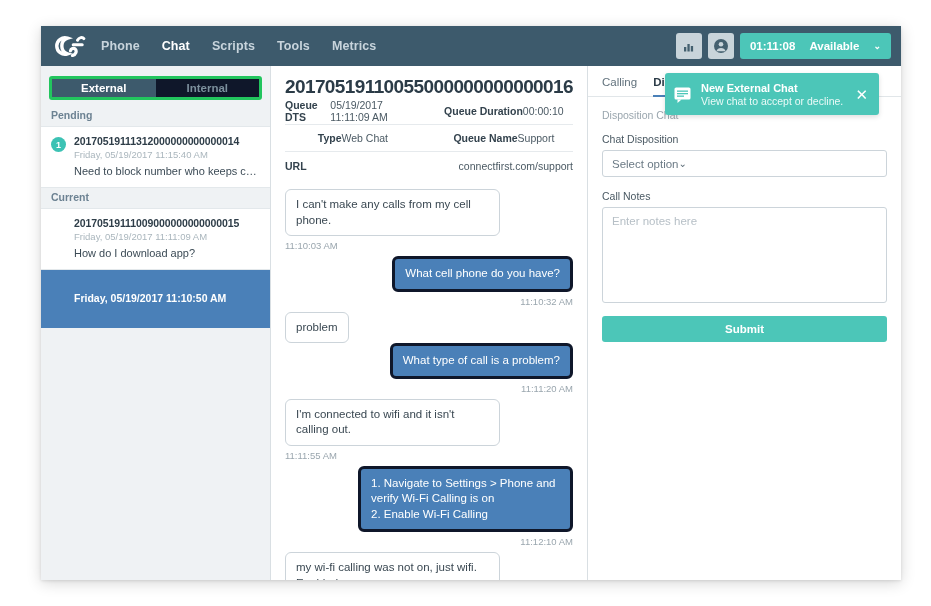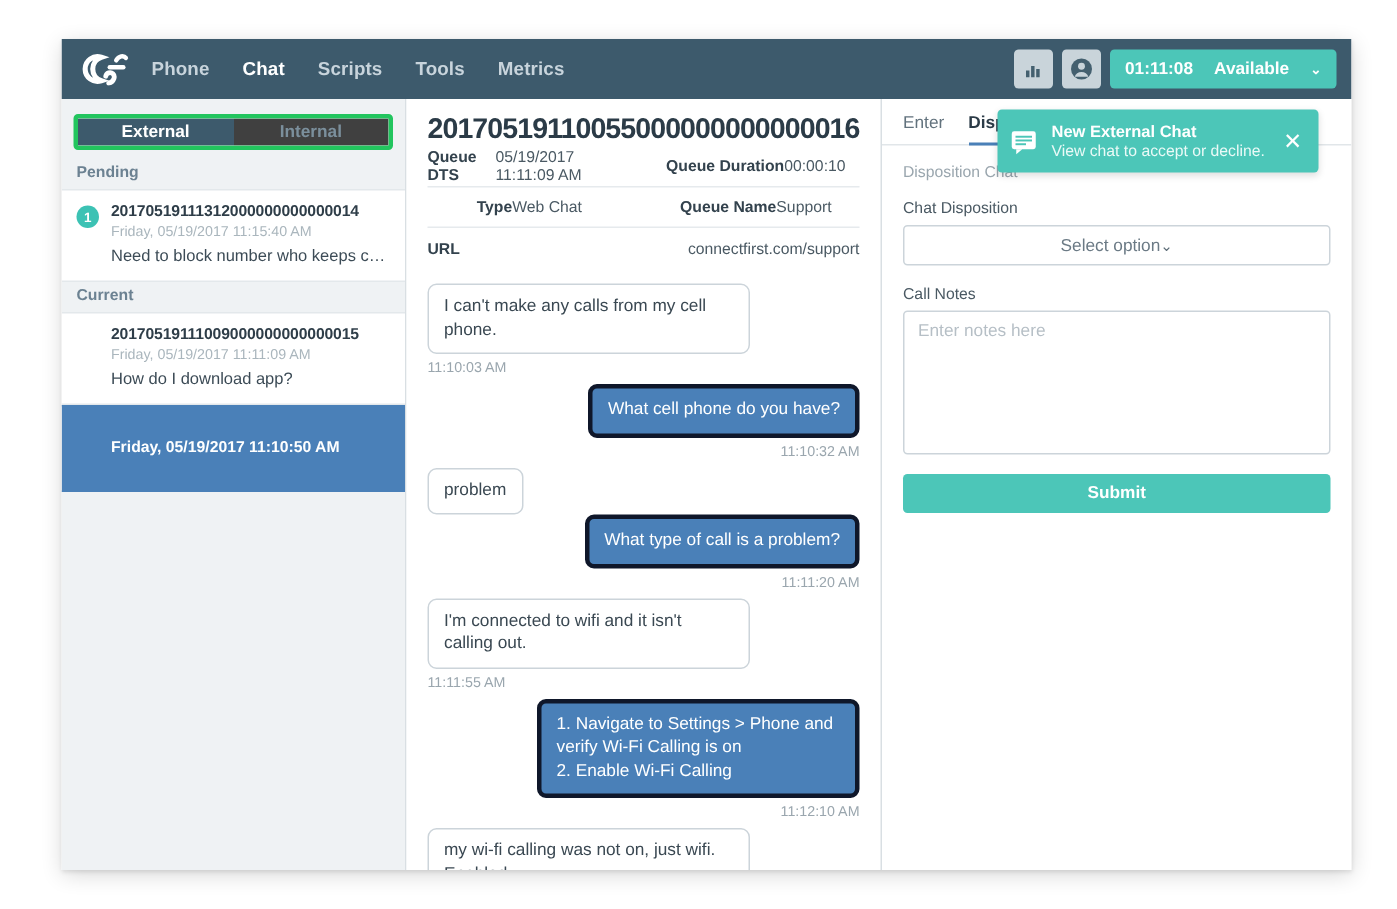--- a/index.html
+++ b/index.html
@@ -55,21 +55,21 @@
     border-right: 1px solid #d9dfe3;
     display: flex; flex-direction: column;
     overflow: hidden;
   }
   .seg-wrap { padding: 10px 8px 6px 8px; }
   .seg {
     display: flex; height: 24px; border: 3px solid #22c55e; border-radius: 3px; overflow: hidden;
   }
   .seg-btn {
     flex: 1; display: flex; align-items: center; justify-content: center;
-    font-size: 11.5px; font-weight: bold; cursor: pointer; background: #404040; color: #7b8f9c;
+    font-size: 11.5px; font-weight: bold; cursor: pointer; background: #0f172a; color: #7b8f9c;
   }
   .seg-btn.active { background: #3d5a6c; color: #ffffff; }
   .sect-label {
     font-size: 10.5px; color: #6c8292; font-weight: bold; padding: 3px 10px 5px 10px;
   }
   .chat-item {
     background: #ffffff; border-top: 1px solid #e3e8eb; border-bottom: 1px solid #e3e8eb;
     padding: 8px 10px 10px 10px; display: flex; gap: 8px; cursor: pointer;
   }
   .badge {
@@ -123,21 +123,21 @@
   #right { width: 313px; flex: 0 0 313px; background: #ffffff; position: relative; }
   .tabs { display: flex; gap: 16px; padding: 10px 14px 0 14px; border-bottom: 1px solid #e1e6e9; }
   .tab { font-size: 11.5px; color: #62727d; padding-bottom: 7px; cursor: pointer; }
   .tab.active { color: #2b3b47; font-weight: bold; border-bottom: 2px solid #4a80b8; margin-bottom: -1px; }
   .panel-body { padding: 12px 14px 0 14px; }
   .panel-sub { font-size: 10.5px; color: #9aa6ae; margin-bottom: 12px; }
   .field-label { font-size: 10.5px; color: #4a5963; margin-bottom: 5px; }
   .select {
     height: 27px; border: 1px solid #ccd4da; border-radius: 3px; background: #fff;
     display: flex; align-items: center; padding: 0 9px; font-size: 11.5px; color: #6b7a85;
-    cursor: pointer; justify-content: center; margin-bottom: 13px;
+    cursor: pointer; justify-content: flex-start; margin-bottom: 13px;
   }
   .select .caret { color: #5b6b76; font-size: 10px; }
   .notes {
     height: 96px; border: 1px solid #ccd4da; border-radius: 3px; background: #fff;
     padding: 7px 9px; font-size: 11.5px; color: #b6bfc6; margin-bottom: 13px; cursor: text;
   }
   .submit {
     height: 26px; background: #4cc6b8; color: #ffffff; border: none; border-radius: 3px;
     width: 100%; font-size: 11.5px; font-weight: bold; cursor: pointer;
     font-family: "Liberation Sans", sans-serif;
@@ -290,21 +290,21 @@
           </div>
           <div class="ts right">11:12:10 AM</div>
           <div class="msg-row in">
             <div class="bubble in">my wi-fi calling was not on, just wifi. Enabled.</div>
           </div>
         </div>
     </div>
 
     <div id="right">
       <div class="tabs">
-        <div class="tab">Enter</div>
+        <div class="tab">Calling</div>
         <div class="tab active">Disposition</div>
       </div>
       <div class="panel-body">
         <div class="panel-sub">Disposition Chat</div>
         <div class="field-label">Chat Disposition</div>
         <div class="select">
           <span>Select option</span>
           <span class="caret">⌄</span>
         </div>
         <div class="field-label">Call Notes</div>

